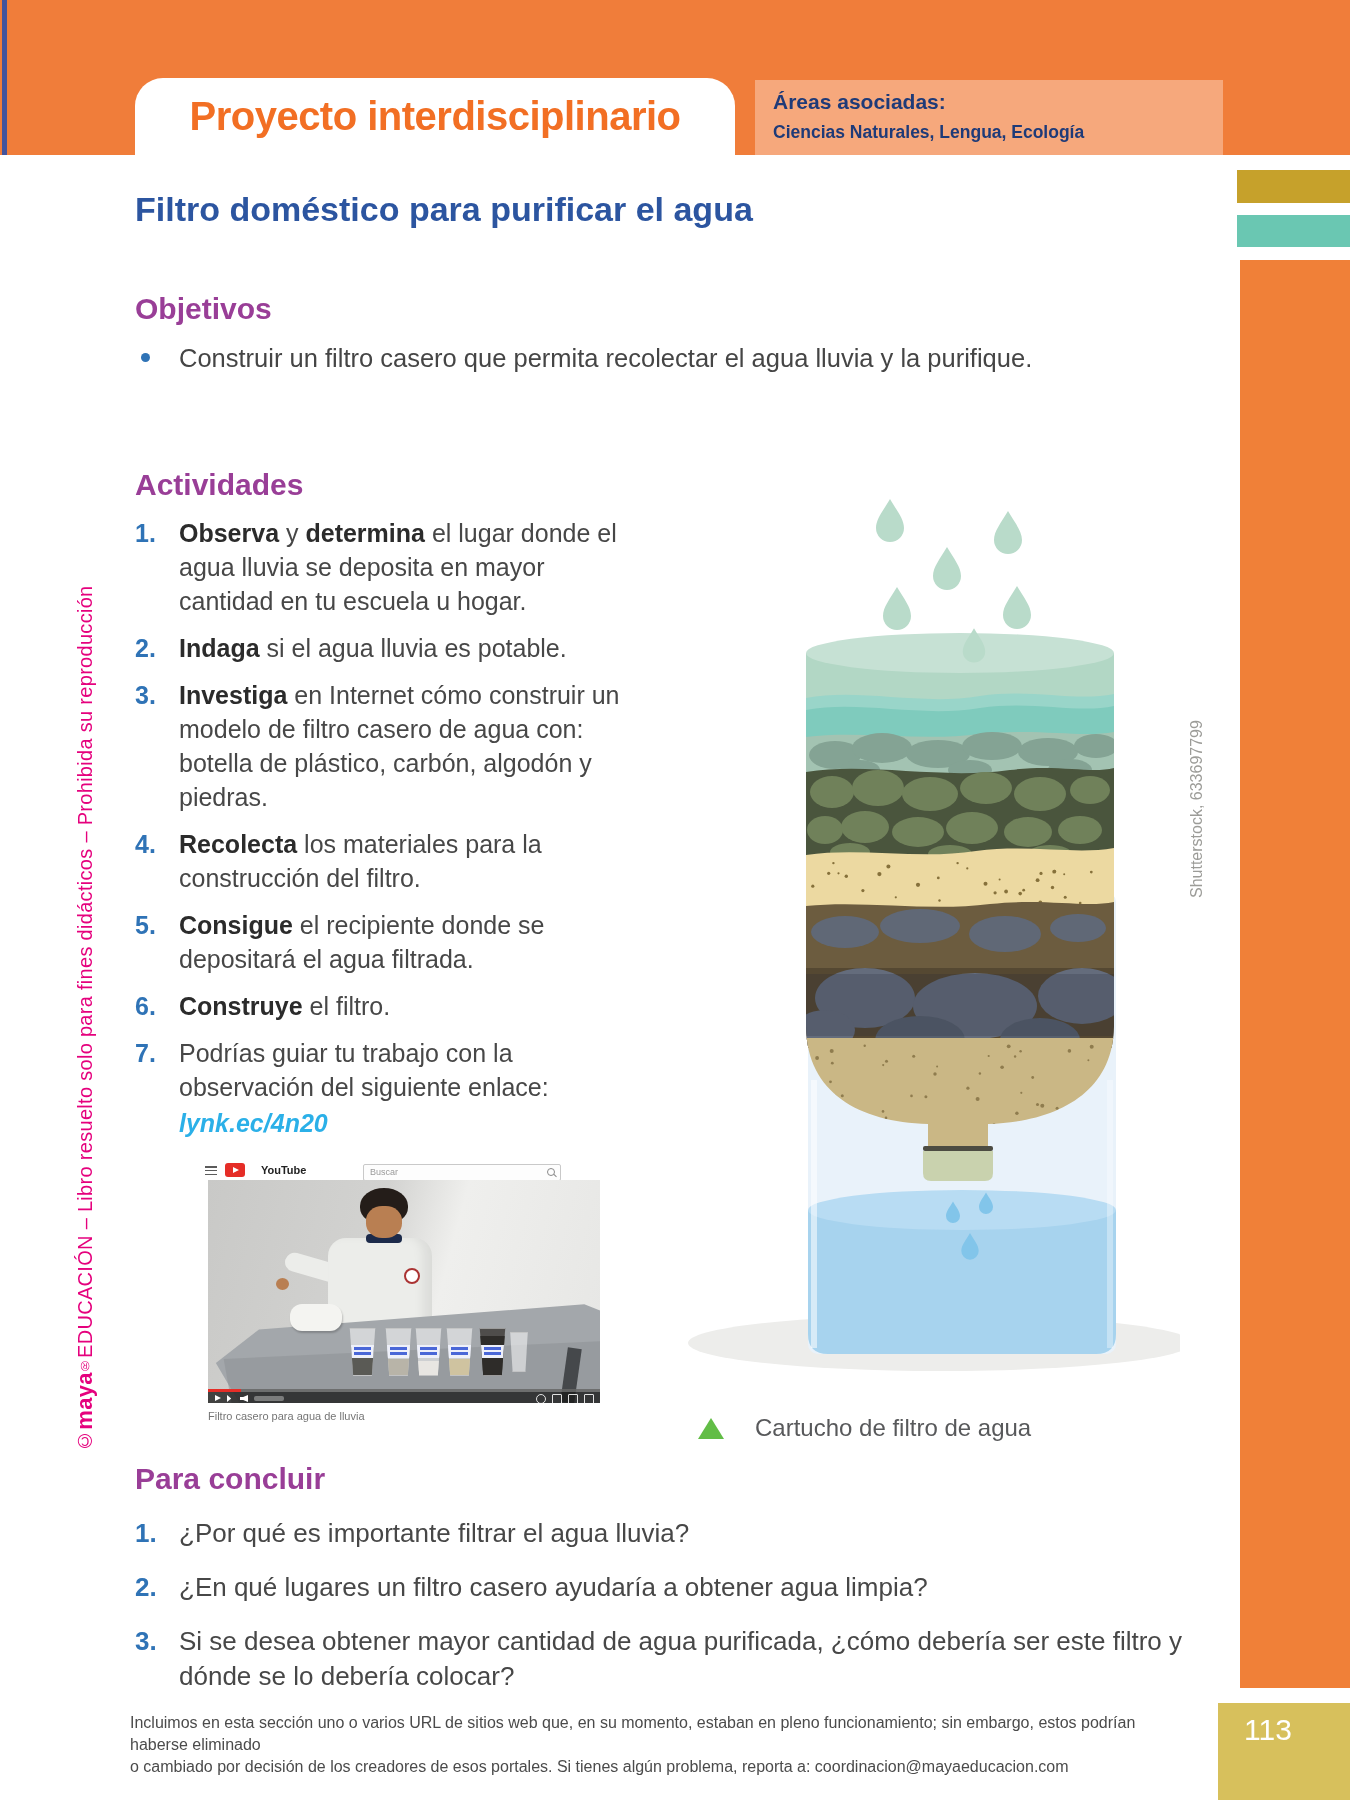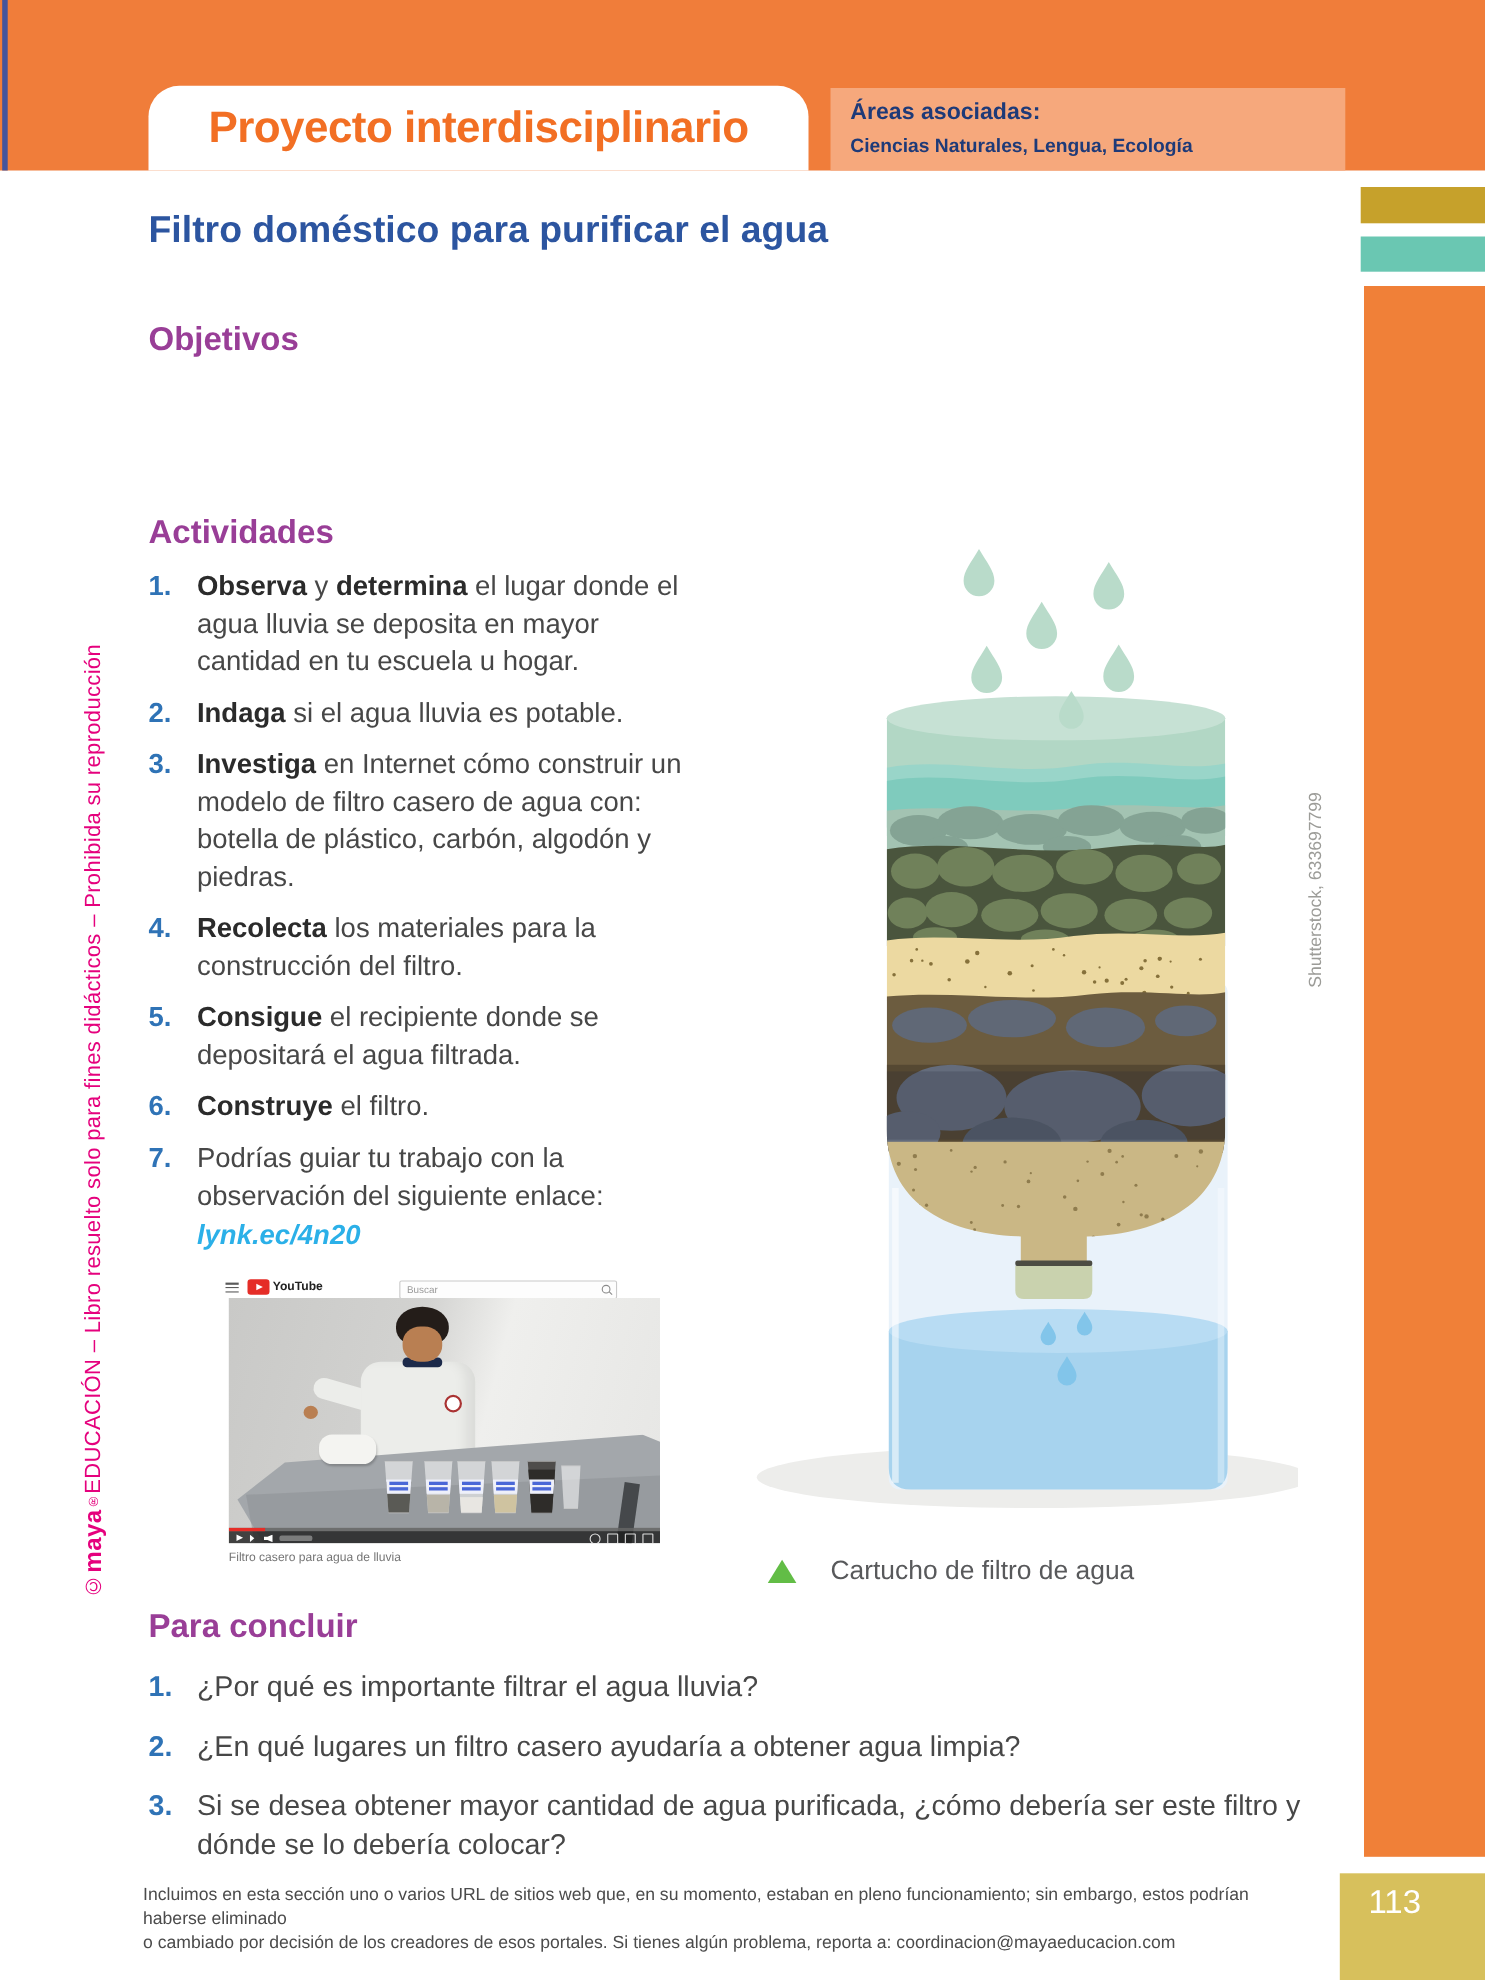--- a/index.html
+++ b/index.html
@@ -61,21 +61,21 @@
   .tri{width:0;height:0;border-left:13px solid transparent;border-right:13px solid transparent;border-bottom:21px solid #62bd46;}
   .caption-row .cap-text{font-size:24px;color:#58595b;}
 
   
   .footer-note{position:absolute;left:130px;top:1712px;width:1040px;margin:0;font-size:16px;line-height:22px;color:#4b4b4b;}
 
   
   .yt{position:absolute;left:195px;top:1160px;width:420px;height:275px;background:#fff;}
   .yt-burger{position:absolute;left:10px;top:6px;width:12px;height:9px;display:flex;flex-direction:column;justify-content:space-between;}
   .yt-burger i{display:block;height:1.5px;background:#5b5b5b;}
-  .yt-logo{position:absolute;left:30px;top:3px;display:flex;align-items:center;gap:3px;}
+  .yt-logo{position:absolute;left:30px;top:3px;display:flex;align-items:center;gap:16px;}
   .yt-logo .play{width:20px;height:14px;background:#e52d27;border-radius:3px;position:relative;}
   .yt-logo .play:after{content:"";position:absolute;left:8px;top:4px;border-left:6px solid #fff;border-top:3.5px solid transparent;border-bottom:3.5px solid transparent;}
   .yt-logo .word{font-size:11px;font-weight:bold;color:#222;}
   .yt-search{position:absolute;left:168px;top:4px;width:196px;height:15px;border:1px solid #c9c9c9;border-radius:2px;background:#fdfdfd;}
   .yt-search .ph{position:absolute;left:6px;top:2px;font-size:9px;color:#9a9a9a;}
   .yt-search .mag{position:absolute;right:5px;top:3px;width:6px;height:6px;border:1.2px solid #8a8a8a;border-radius:50%;}
   .yt-search .mag:after{content:"";position:absolute;left:5px;top:6px;width:4px;height:1.2px;background:#8a8a8a;transform:rotate(45deg);}
 
   .video{position:absolute;left:13px;top:20px;width:392px;height:223px;overflow:hidden;
          background:linear-gradient(105deg,#c9c9c7 0%,#d2d2d0 40%,#efefed 58%,#e6e6e4 100%);}
@@ -132,20 +132,21 @@
 <div class="gold-bar"></div>
 <div class="teal-bar"></div>
 <div class="side-orange"></div>
 <div class="pageno-box">
   <span>113</span>
 </div>
 
 <h2 class="doc-title">Filtro doméstico para purificar el agua</h2>
 <h3 class="sec objetivos-h">Objetivos</h3>
 <ul class="objetivos" id="objetivos-list">
+    <li><span class="dot"></span>Construir un filtro casero que permita recolectar el agua lluvia y la purifique.</li>
   </ul>
 
 <h3 class="sec actividades-h">Actividades</h3>
 <ol class="numlist" id="actividades-list">
     <li><span class="num">1.</span><strong>Observa</strong> y <strong>determina</strong> el lugar donde el agua lluvia se deposita en mayor cantidad en tu escuela u hogar.</li>
     <li><span class="num">2.</span><strong>Indaga</strong> si el agua lluvia es potable.</li>
     <li><span class="num">3.</span><strong>Investiga</strong> en Internet cómo construir un modelo de filtro casero de agua con: botella de plástico, carbón, algodón y piedras.</li>
     <li><span class="num">4.</span><strong>Recolecta</strong> los materiales para la construcción del filtro.</li>
     <li><span class="num">5.</span><strong>Consigue</strong> el recipiente donde se depositará el agua filtrada.</li>
     <li><span class="num">6.</span><strong>Construye</strong> el filtro.</li>

